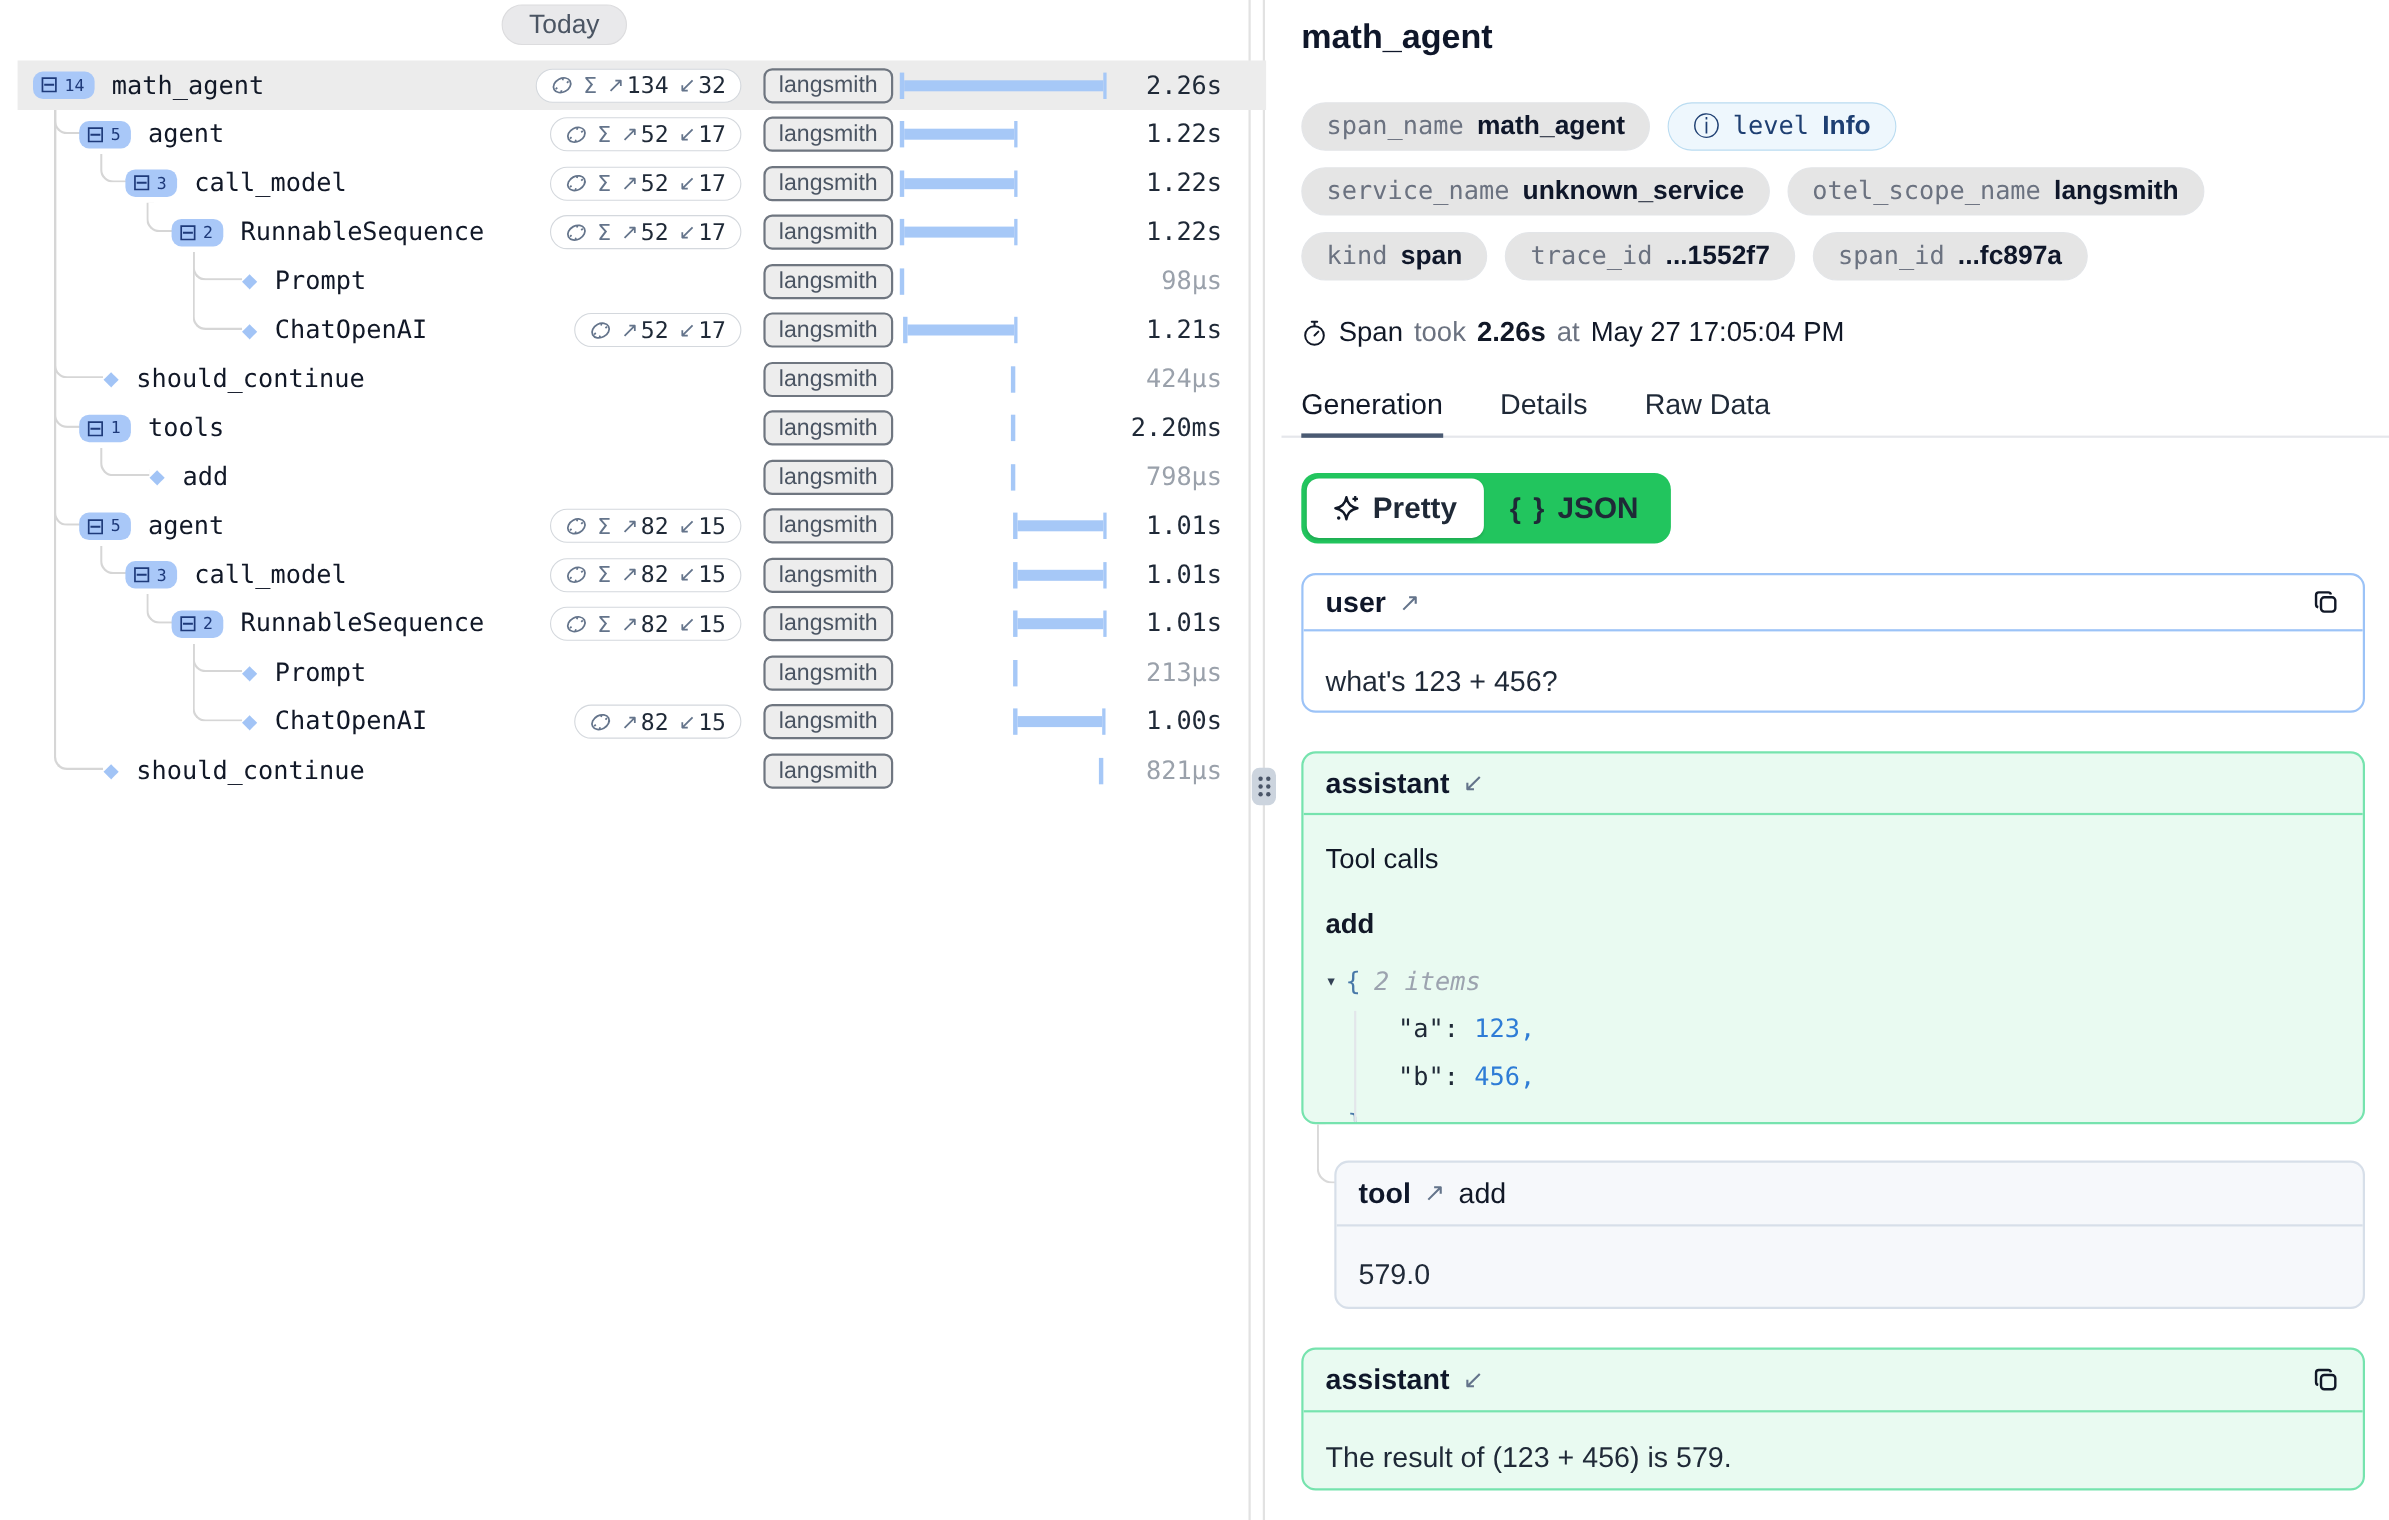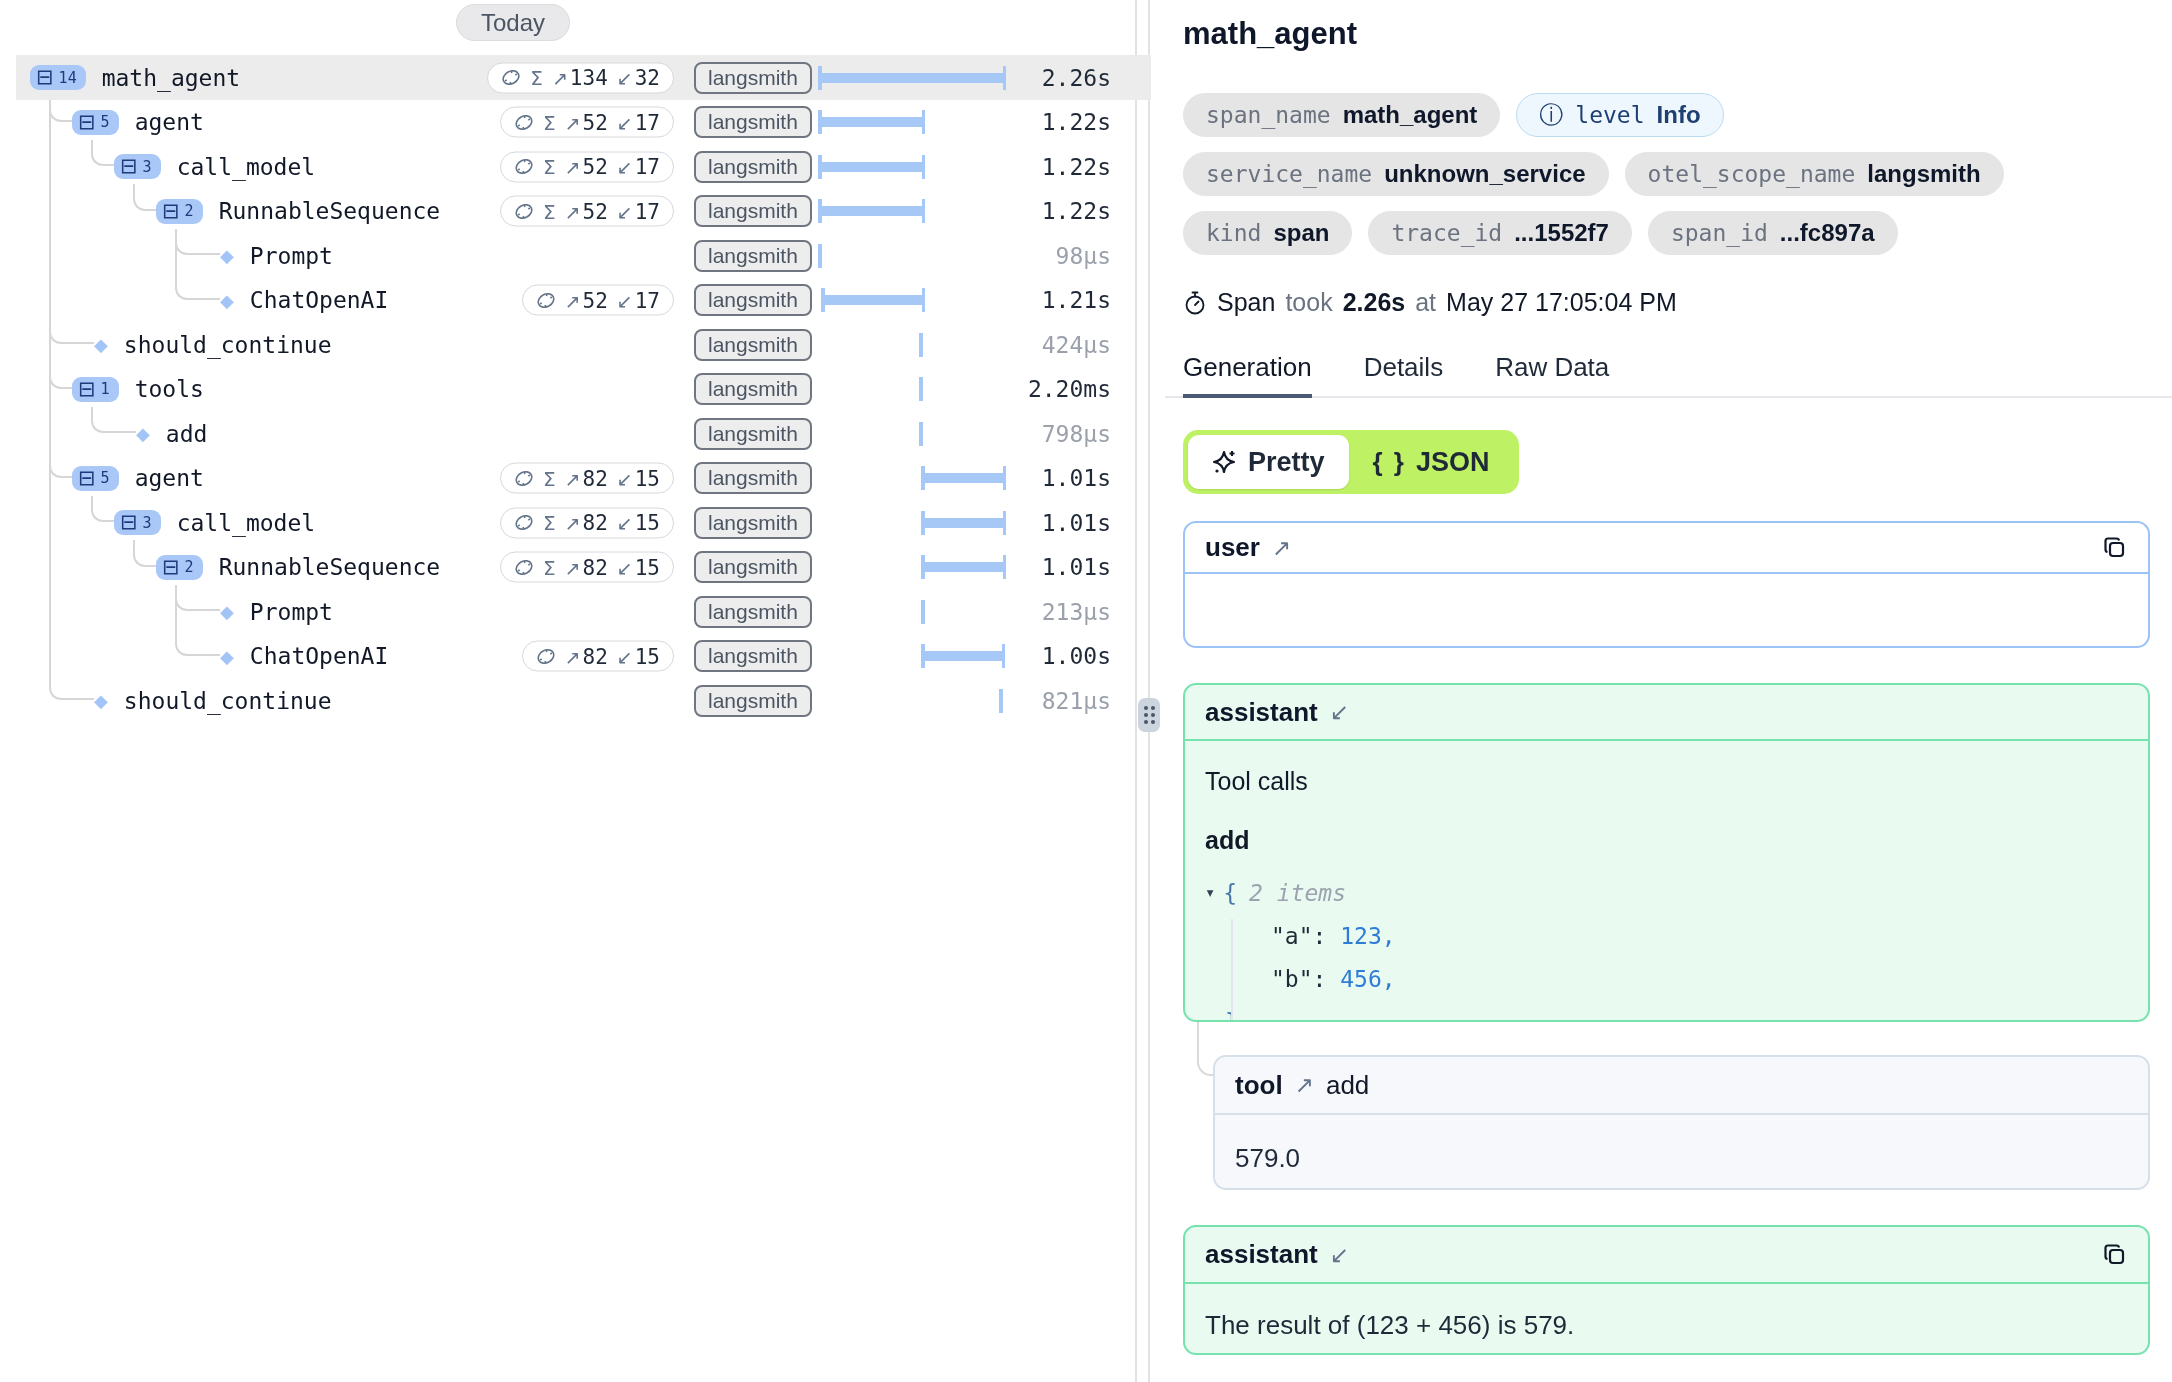--- a/index.html
+++ b/index.html
@@ -79,21 +79,21 @@
     gap:10px; font-size:25px; color:#111827; }
   #took-line .muted { color:#6b7280; }
   #took-line .strong { font-weight:600; }
 
   #tabs { position:absolute; left:18px; top:352px; display:flex; gap:52px; height:46px; z-index:2; }
   .tab { font-size:26px; color:#1f2937; padding-bottom:12px; border-bottom:4px solid transparent; cursor:default; }
   .tab.active { font-weight:500; color:#111827; border-bottom-color:#4a5a72; }
   #tabs-underline { position:absolute; left:0; right:0; top:396px; height:1.5px; background:#e5e7eb; z-index:1; }
 
   #segmented { position:absolute; left:18px; top:430px; display:inline-flex; align-items:center;
-    background:#bef264; border-radius:15px; padding:5px; height:64px; }
+    background:#22c55e; border-radius:15px; padding:5px; height:64px; }
   .seg-btn { display:inline-flex; align-items:center; gap:10px; height:54px; padding:0 24px;
     border:none; background:transparent; border-radius:11px; font-size:27px; font-weight:600;
     color:#1f2937; font-family:inherit; }
   .seg-btn.active { background:#fff; box-shadow:0 1px 2px rgba(0,0,0,.12); }
   .braces-glyph { font-size:26px; font-weight:700; letter-spacing:2px; }
 
   
   .msg-card { position:absolute; left:18px; right:22px; border-radius:13px; background:#fff;
     border:2px solid #9cc3f7; overflow:hidden; }
   .msg-header { display:flex; align-items:center; gap:12px; padding:0 20px; border-bottom:2px solid #9cc3f7;text-align:center; }
@@ -638,20 +638,21 @@
         <span class="dir-arrow">↗</span>
         <button class="copy-btn">
           <svg width="26" height="26" viewBox="0 0 26 26">
             <g fill="none" stroke="#111827" stroke-width="2.2">
               <rect x="8" y="8" width="13" height="13" rx="3"></rect>
               <path d="M5.5 17 A2.5 2.5 0 0 1 3.5 14.5 V6 A2.5 2.5 0 0 1 6 3.5 h8.5 A2.5 2.5 0 0 1 17 5.5"></path>
             </g>
           </svg>
         </button>
       </div>
+      <div class="msg-body">what's 123 + 456?</div>
     </div>
 
     <div class="msg-card assistant-card" id="assistant-tool-card">
       <div class="msg-header">
         <span class="msg-role">assistant</span>
         <span class="dir-arrow">↙</span>
       </div>
       <div class="msg-body">
         <div id="tool-calls-label">Tool calls</div>
         <div id="tool-call-name">add</div>

